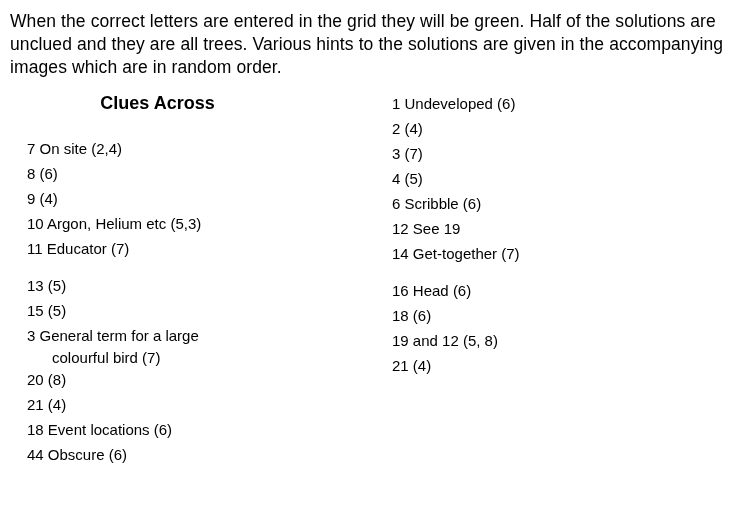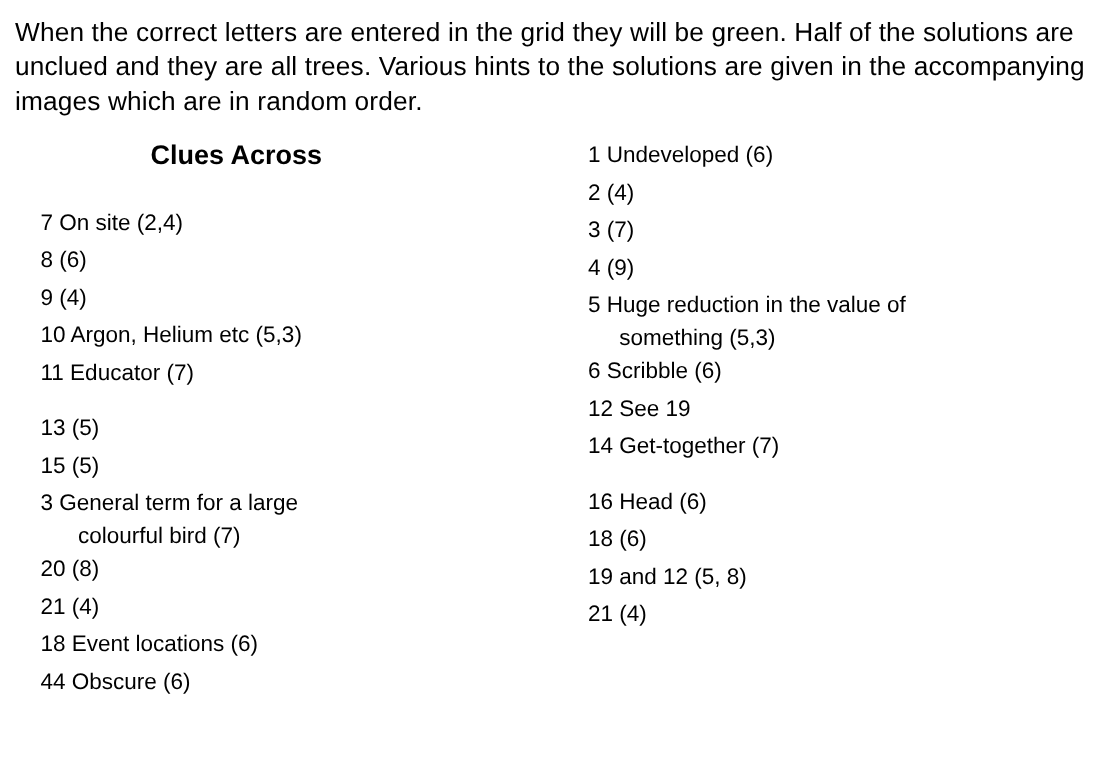--- a/index.html
+++ b/index.html
@@ -99,23 +99,21 @@
         <li class="clue">18 Event locations (6)</li>
         <li class="clue">44 Obscure (6)</li>
       </ul>
     </div>
 
     <div class="col col-down">
       <ul class="clue-list">
         <li class="clue">1 Undeveloped (6)</li>
         <li class="clue">2 (4)</li>
         <li class="clue">3 (7)</li>
-        <li class="clue">4 (9)</li>
-        <li class="clue">5 Huge reduction in the value of
-     something (5,3)</li>
+        <li class="clue">4 (5)</li>
         <li class="clue">6 Scribble (6)</li>
         <li class="clue">12 See 19</li>
         <li class="clue">14 Get-together (7)</li>
         <li class="clue blank"></li>
         <li class="clue">16 Head (6)</li>
         <li class="clue">18 (6)</li>
         <li class="clue">19 and 12 (5, 8)</li>
         <li class="clue">21 (4)</li>
       </ul>
     </div>

